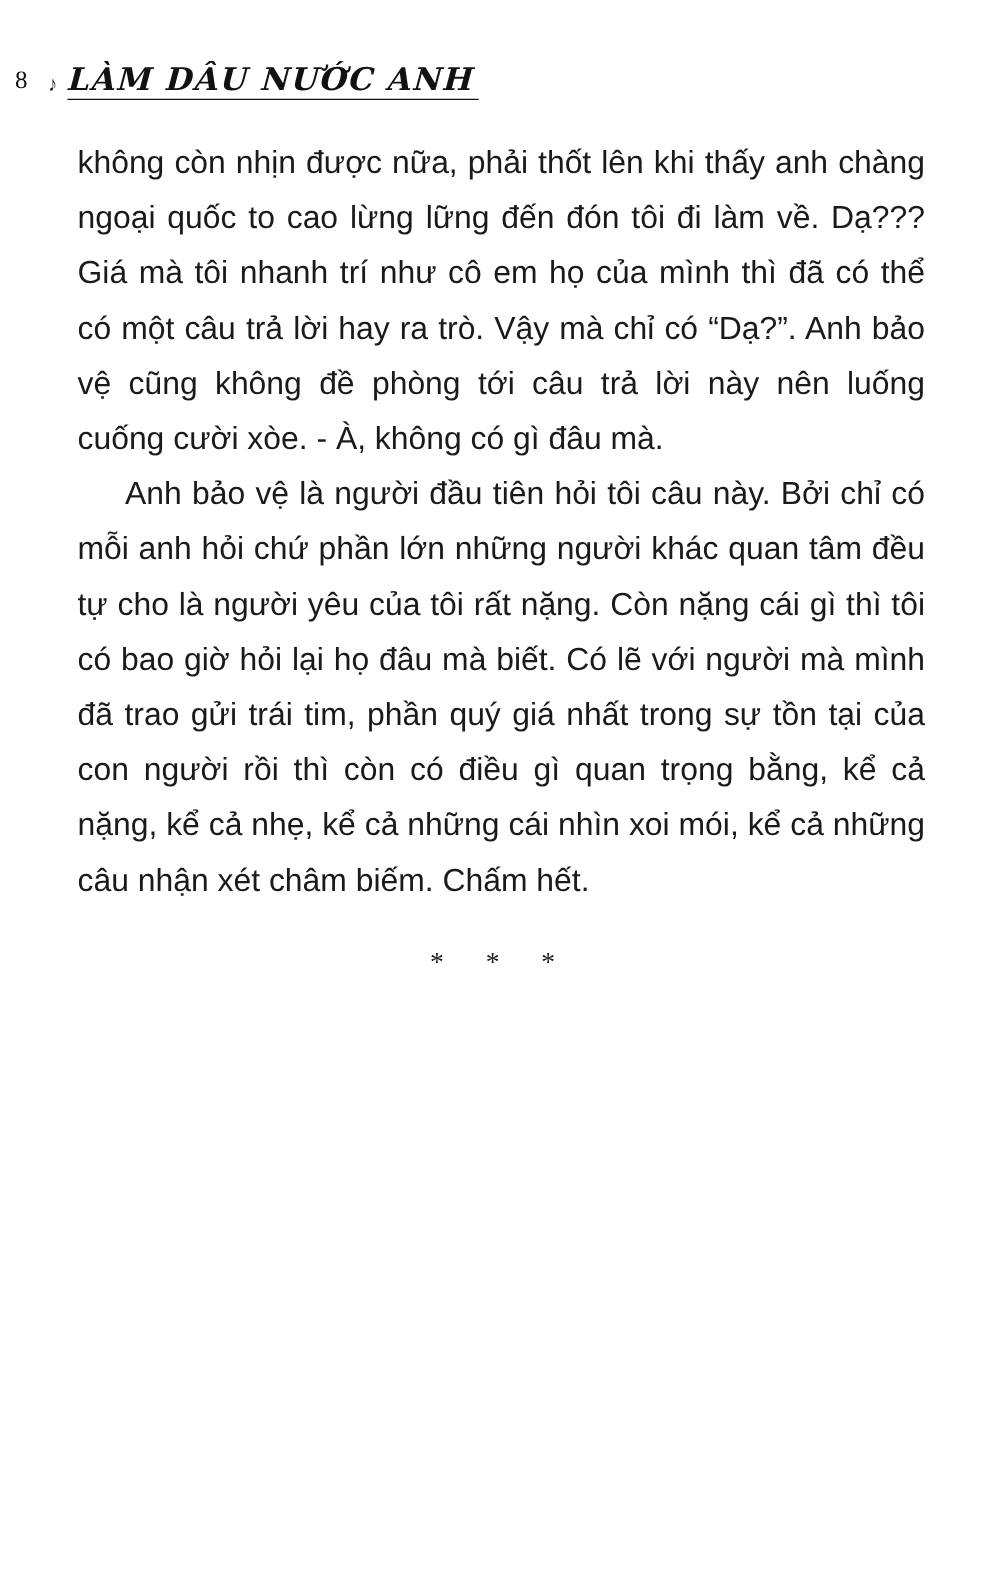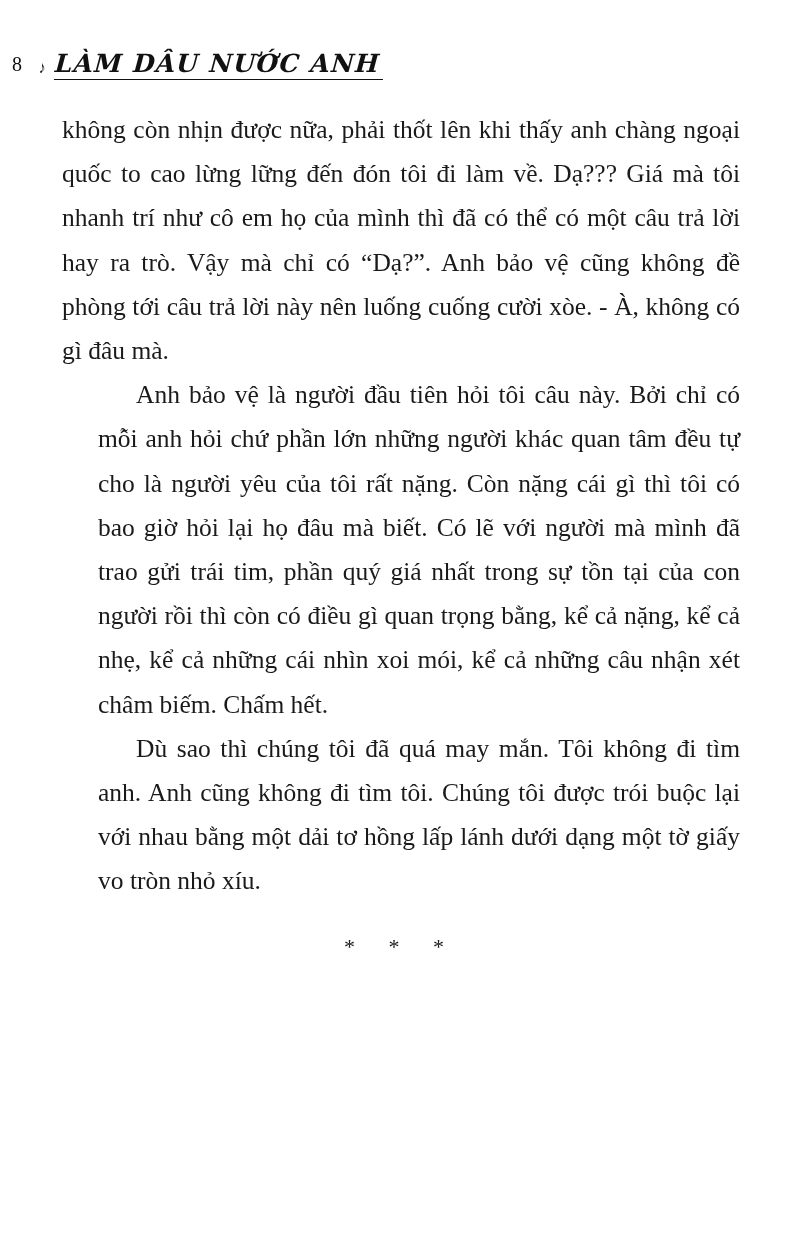--- a/index.html
+++ b/index.html
@@ -67,32 +67,31 @@
 
   
   .body-text {
     position: absolute;
     top: 108px;
     left: 62px;
     width: 678px;
   }
   p.para {
     margin: 0;
-    font-family: Liberation Serif, serif;
+    font-family: Liberation Sans, sans-serif;
     font-size: 25.5px;
     line-height: 44.2px;
     text-align: justify;
     text-justify: inter-word;
     color: #1a1a1a;
     -webkit-hyphens: none;
     hyphens: none;
   }
   p.para.indent {
     text-indent: 38px;
-    margin-left: 36px;
   }
   p.para + p.para {
     margin-top: 0;
   }
 
   .divider {
     margin: 30px 0 26px 0;
     text-align: center;
     font-family: "Liberation Serif", serif;
     font-size: 22px;
@@ -107,19 +106,18 @@
 
   <div class="header">
     <span class="page-number">8</span>
     <span class="header-ornament">♪</span>
     <span class="header-title">LÀM DÂU NƯỚC ANH</span>
   </div>
 
   <div class="body-text">
     <p class="para">không còn nhịn được nữa, phải thốt lên khi thấy anh chàng ngoại quốc to cao lừng lững đến đón tôi đi làm về. Dạ??? Giá mà tôi nhanh trí như cô em họ của mình thì đã có thể có một câu trả lời hay ra trò. Vậy mà chỉ có “Dạ?”. Anh bảo vệ cũng không đề phòng tới câu trả lời này nên luống cuống cười xòe. - À, không có gì đâu mà.</p>
     <p class="para indent">Anh bảo vệ là người đầu tiên hỏi tôi câu này. Bởi chỉ có mỗi anh hỏi chứ phần lớn những người khác quan tâm đều tự cho là người yêu của tôi rất nặng. Còn nặng cái gì thì tôi có bao giờ hỏi lại họ đâu mà biết. Có lẽ với người mà mình đã trao gửi trái tim, phần quý giá nhất trong sự tồn tại của con người rồi thì còn có điều gì quan trọng bằng, kể cả nặng, kể cả nhẹ, kể cả những cái nhìn xoi mói, kể cả những câu nhận xét châm biếm. Chấm hết.</p>
-    <p class="para indent">Dù sao thì chúng tôi đã quá may mắn. Tôi không đi tìm anh. Anh cũng không đi tìm tôi. Chúng tôi được trói buộc lại với nhau bằng một dải tơ hồng lấp lánh dưới dạng một tờ giấy vo tròn nhỏ xíu.</p>
 
     <div class="divider">* * *</div>
 
   </div>
 
 </div>
 
 </body></html>

